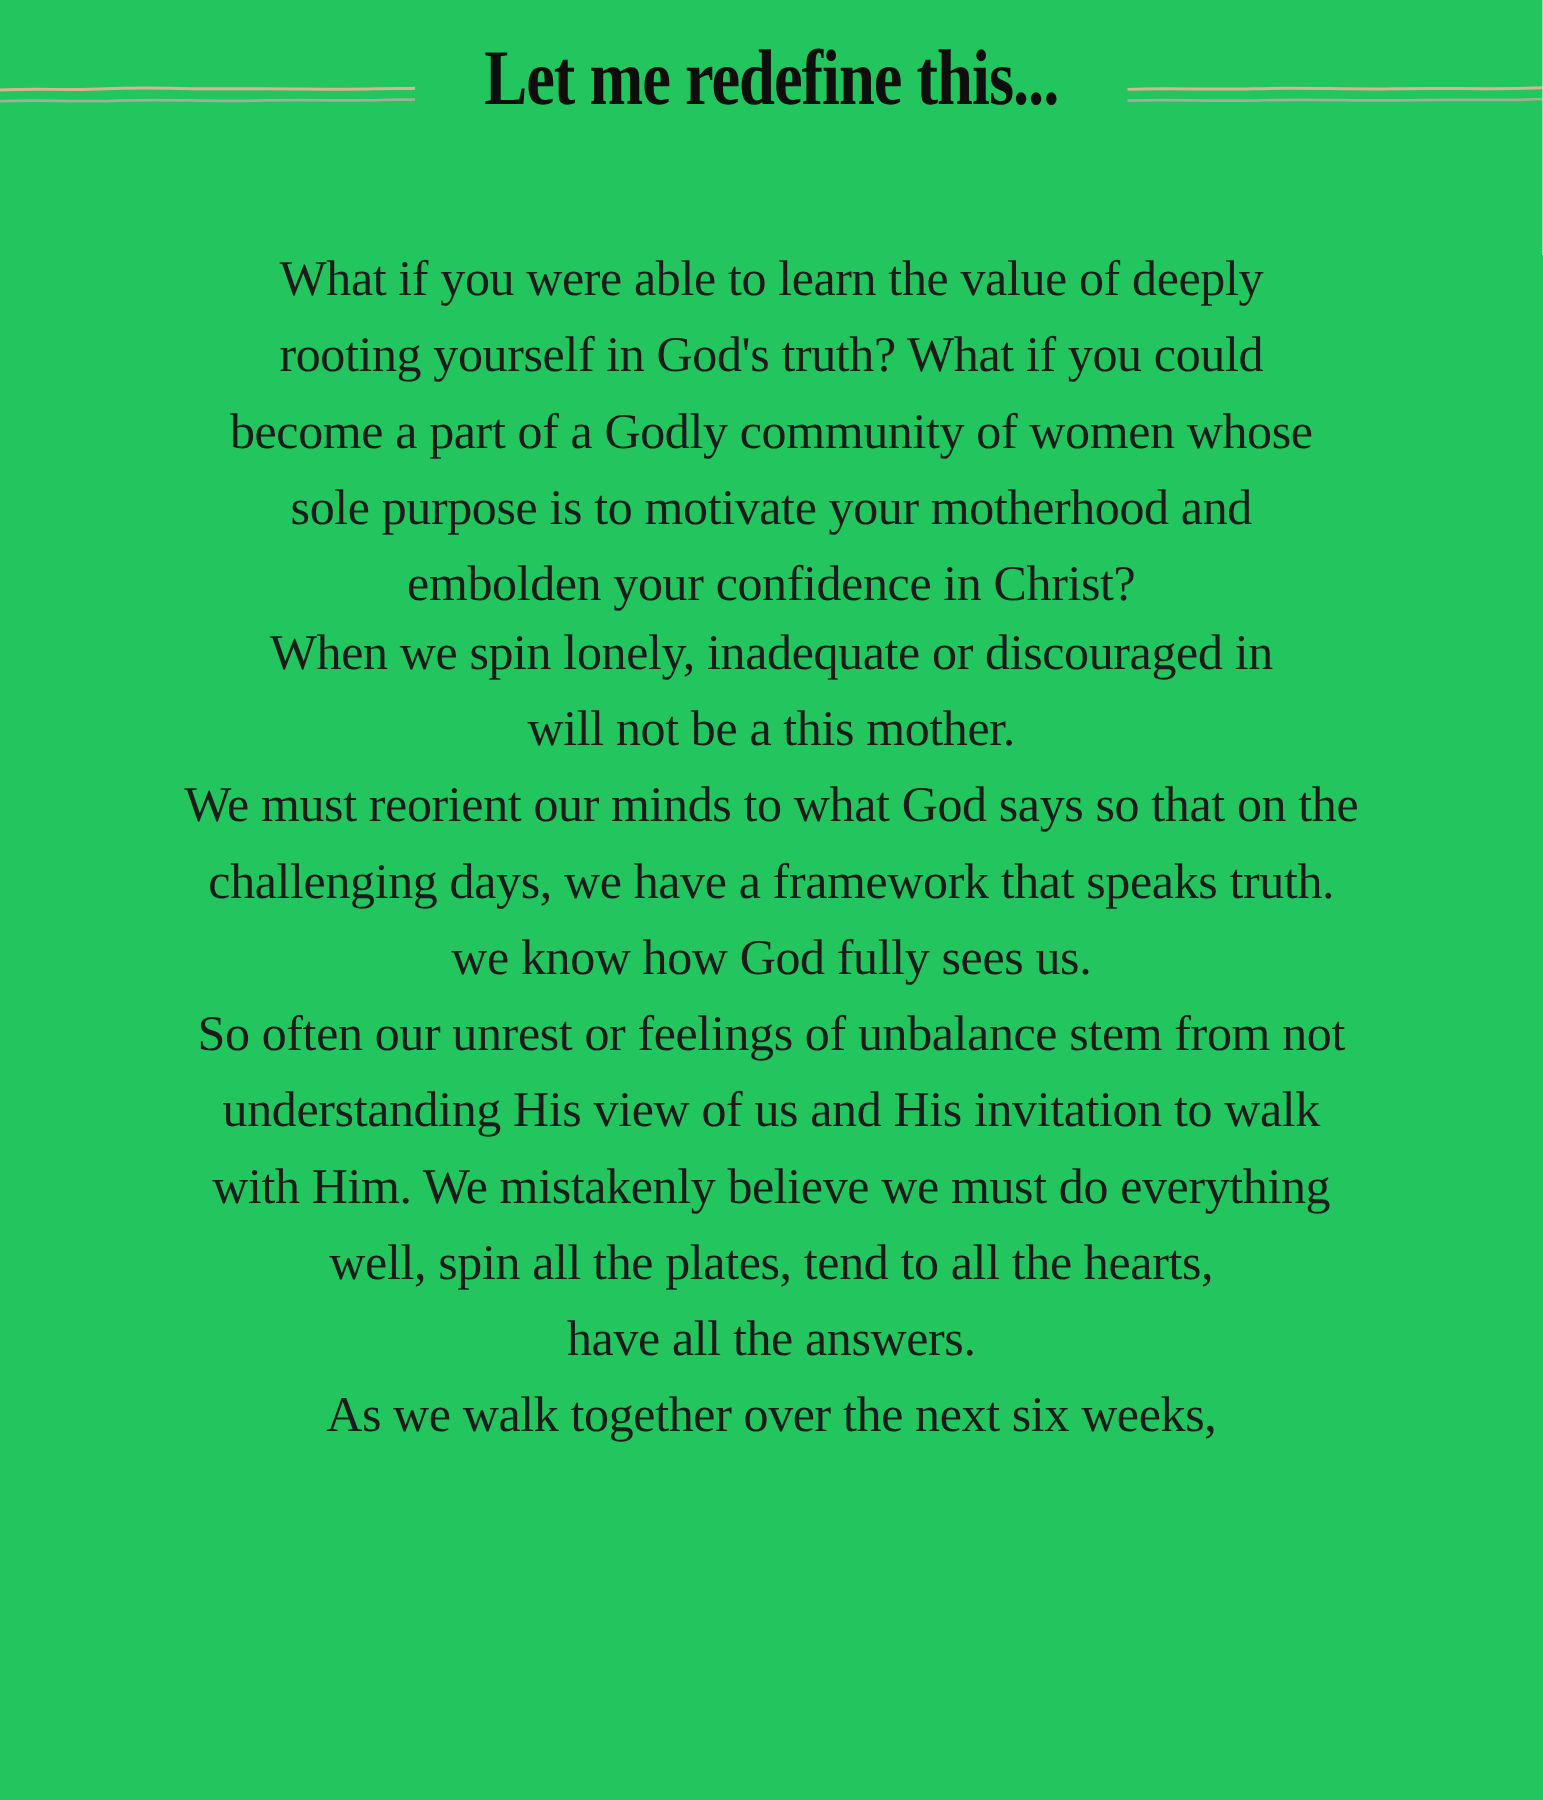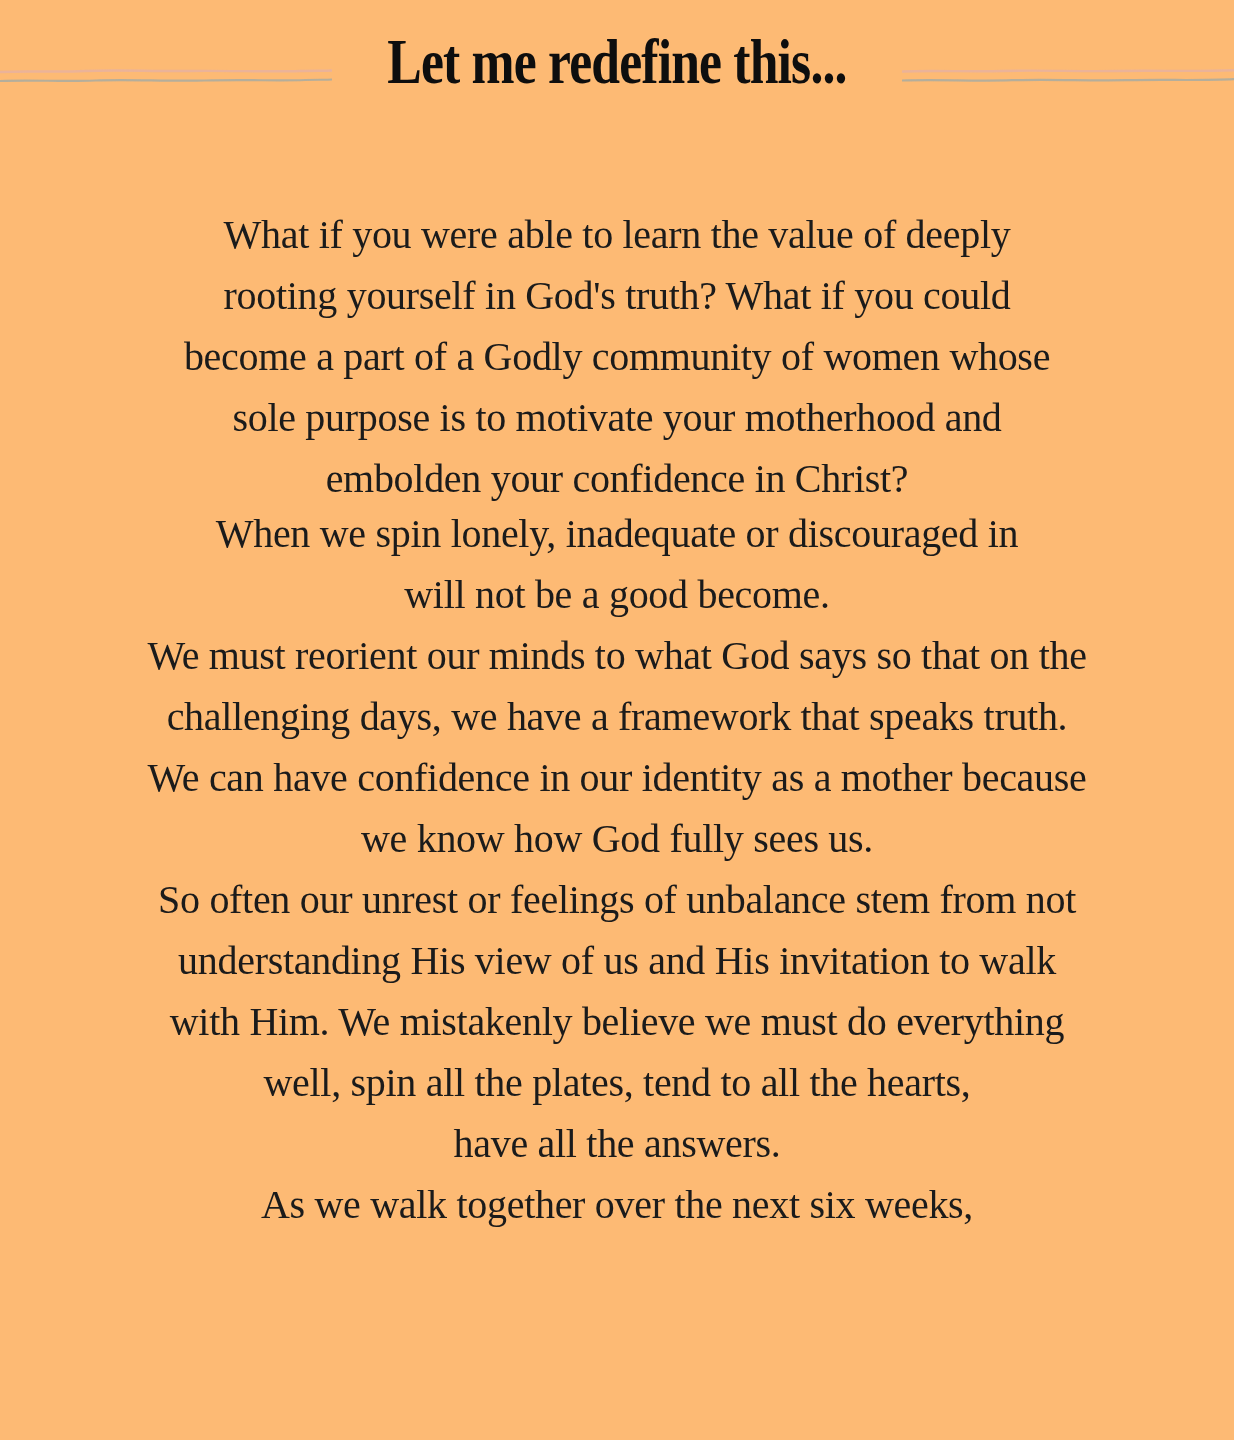--- a/index.html
+++ b/index.html
@@ -4,21 +4,21 @@
 <style>
   html, body {
     margin: 0;
     padding: 0;
     background: #f6f4f1;
   }
   .canvas {
     position: relative;
     width: 1234px;
     height: 1440px;
-    background: #fdba74;
+    background: #22c55e;
     overflow: hidden;
     font-family: "Liberation Serif", serif;
     color: #1b1b1b;
   }
   .decor-line {
     position: absolute;
     top: 60px;
     height: 30px;
   }
   .decor-left  { left: 0;  width: 332px; }
@@ -33,21 +33,21 @@
     font-size: 63px;
     font-weight: 900;
     letter-spacing: -1px;
     color: #0e0e0e;
     transform: scaleX(0.82);
     transform-origin: 50% 50%;
     white-space: nowrap;
   }
   .body-text {
     position: absolute;
-    top: 204px;
+    top: 192px;
     left: 0;
     width: 100%;
     font-size: 40px;
     line-height: 61px;
     letter-spacing: -0.3px;
     text-align: center;
     color: #1b1b1b;
   }
   .paragraph { margin: 0; }
   .paragraph.tight { margin-top: -6px; }
@@ -78,31 +78,30 @@
     <div class="paragraph">
       <div class="body-line">What if you were able to learn the value of deeply</div>
       <div class="body-line">rooting yourself in God's truth? What if you could</div>
       <div class="body-line">become a part of a Godly community of women whose</div>
       <div class="body-line">sole purpose is to motivate your motherhood and</div>
       <div class="body-line">embolden your confidence in Christ?</div>
     </div>
 
     <div class="paragraph tight">
       <div class="body-line">When we spin lonely, inadequate or discouraged in</div>
-      <div class="body-line">will not be a good become.</div>
+      <div class="body-line">will not be a this mother.</div>
     </div>
 
 
     <div class="paragraph">
       <div class="body-line">We must reorient our minds to what God says so that on the</div>
       <div class="body-line">challenging days, we have a framework that speaks truth.</div>
     </div>
 
     <div class="paragraph">
-      <div class="body-line">We can have confidence in our identity as a mother because</div>
       <div class="body-line">we know how God fully sees us.</div>
     </div>
 
     <div class="paragraph">
       <div class="body-line">So often our unrest or feelings of unbalance stem from not</div>
       <div class="body-line">understanding His view of us and His invitation to walk</div>
       <div class="body-line">with Him. We mistakenly believe we must do everything</div>
       <div class="body-line">well, spin all the plates, tend to all the hearts,</div>
       <div class="body-line">have all the answers.</div>
     </div>

